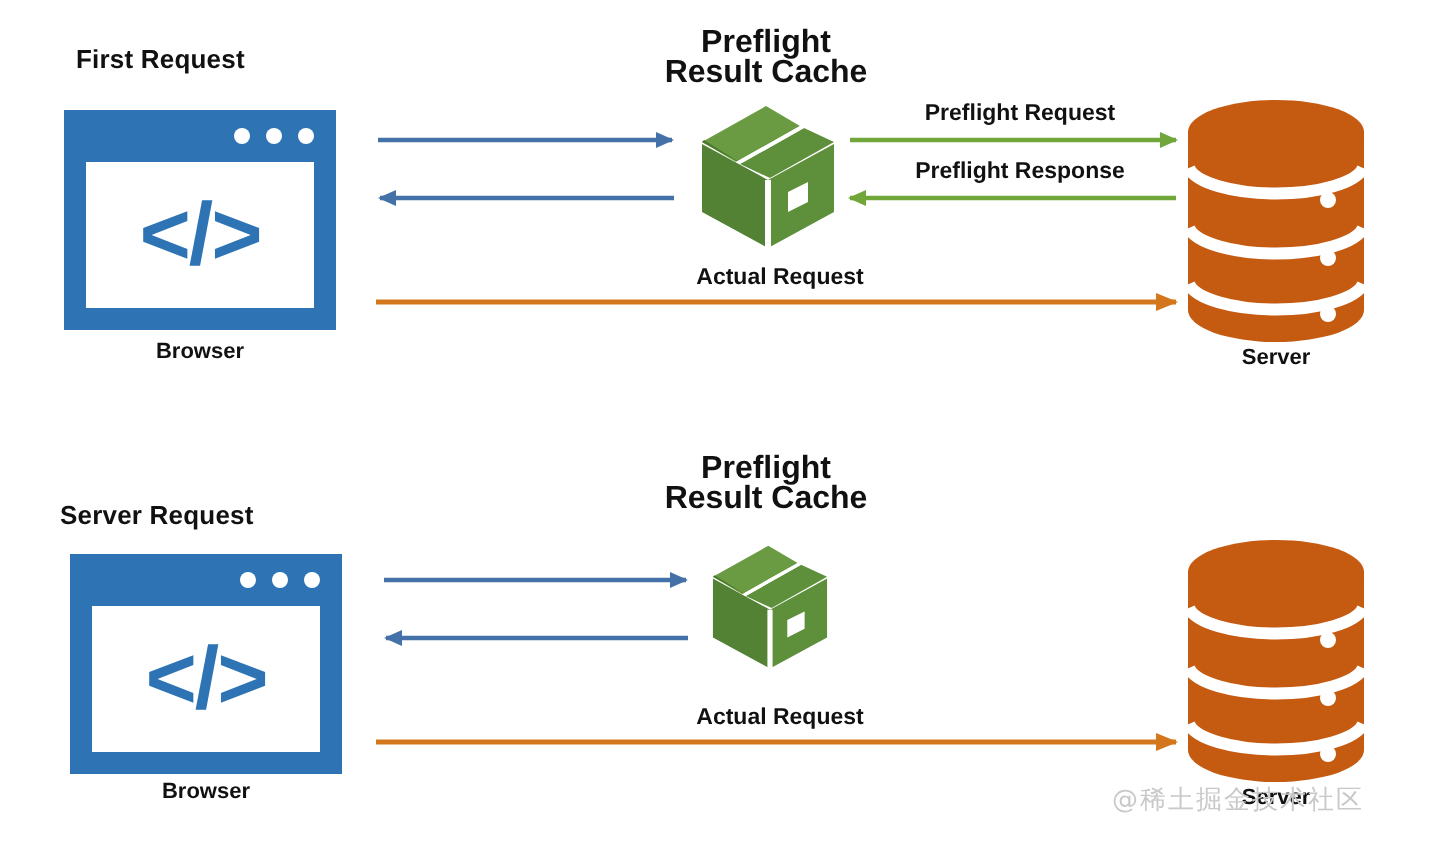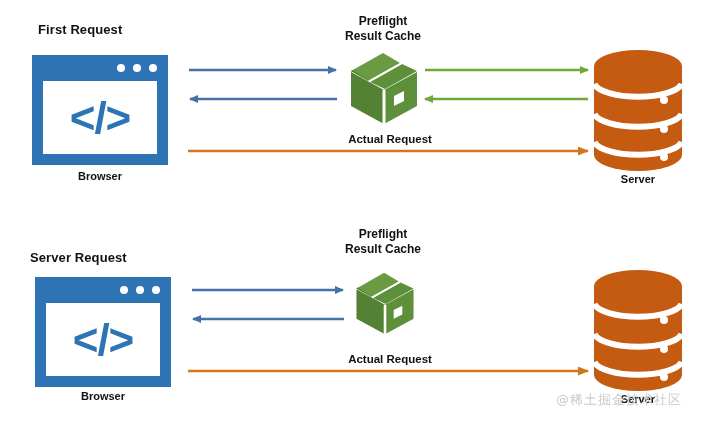--- a/index.html
+++ b/index.html
@@ -32,21 +32,21 @@
     letter-spacing: 0.1px;
   }
   .node-caption {
     font-size: 11px;
     font-weight: bold;
     color: #111111;
     text-align: center;
     white-space: nowrap;
   }
   .cache-caption {
-    font-size: 12px;
+    font-size: 16px;
     font-weight: bold;
     color: #111111;
     text-align: center;
     line-height: 15px;
     white-space: nowrap;
   }
   .arrow-label {
     font-size: 11.5px;
     font-weight: bold;
     color: #111111;
@@ -183,20 +183,22 @@
 
     <path d="M5,18 L21,28 L37,37 L37,37 L4,19 z" fill="#4A7A2E"></path>
 
     <path d="M21,29 L53,11 L55,12 L23,30 z" fill="#ffffff"></path>
 
     <path d="M35.5,38 L38.5,38 L38.5,72 L35.5,72 z" fill="#ffffff"></path>
 
     <path d="M47,44 L57,39 L57,49 L47,54 z" fill="#ffffff"></path>
   </svg>
 
+  <div class="abs arrow-label" style="left:435px; top:51px; width:150px;">Preflight Request</div>
+  <div class="abs arrow-label" style="left:435px; top:80px; width:150px;">Preflight Response</div>
 
   <div class="abs arrow-label" style="left:310px; top:133px; width:160px;">Actual Request</div>
 
   <svg class="abs server" style="left:592px; top:48px; width:92px; height:125px;" viewBox="0 0 92 125">
 
     <path d="M2,18 L2,107 a44,16 0 0 0 88,0 L90,18 z" fill="#C55A11"></path>
 
     <ellipse cx="46" cy="18" rx="44" ry="16" fill="#C55A11"></ellipse>
 
     <path d="M2,40 a44,16 0 0 0 88,0 a44,16 0 0 1 -88,0 z" fill="none"></path>

